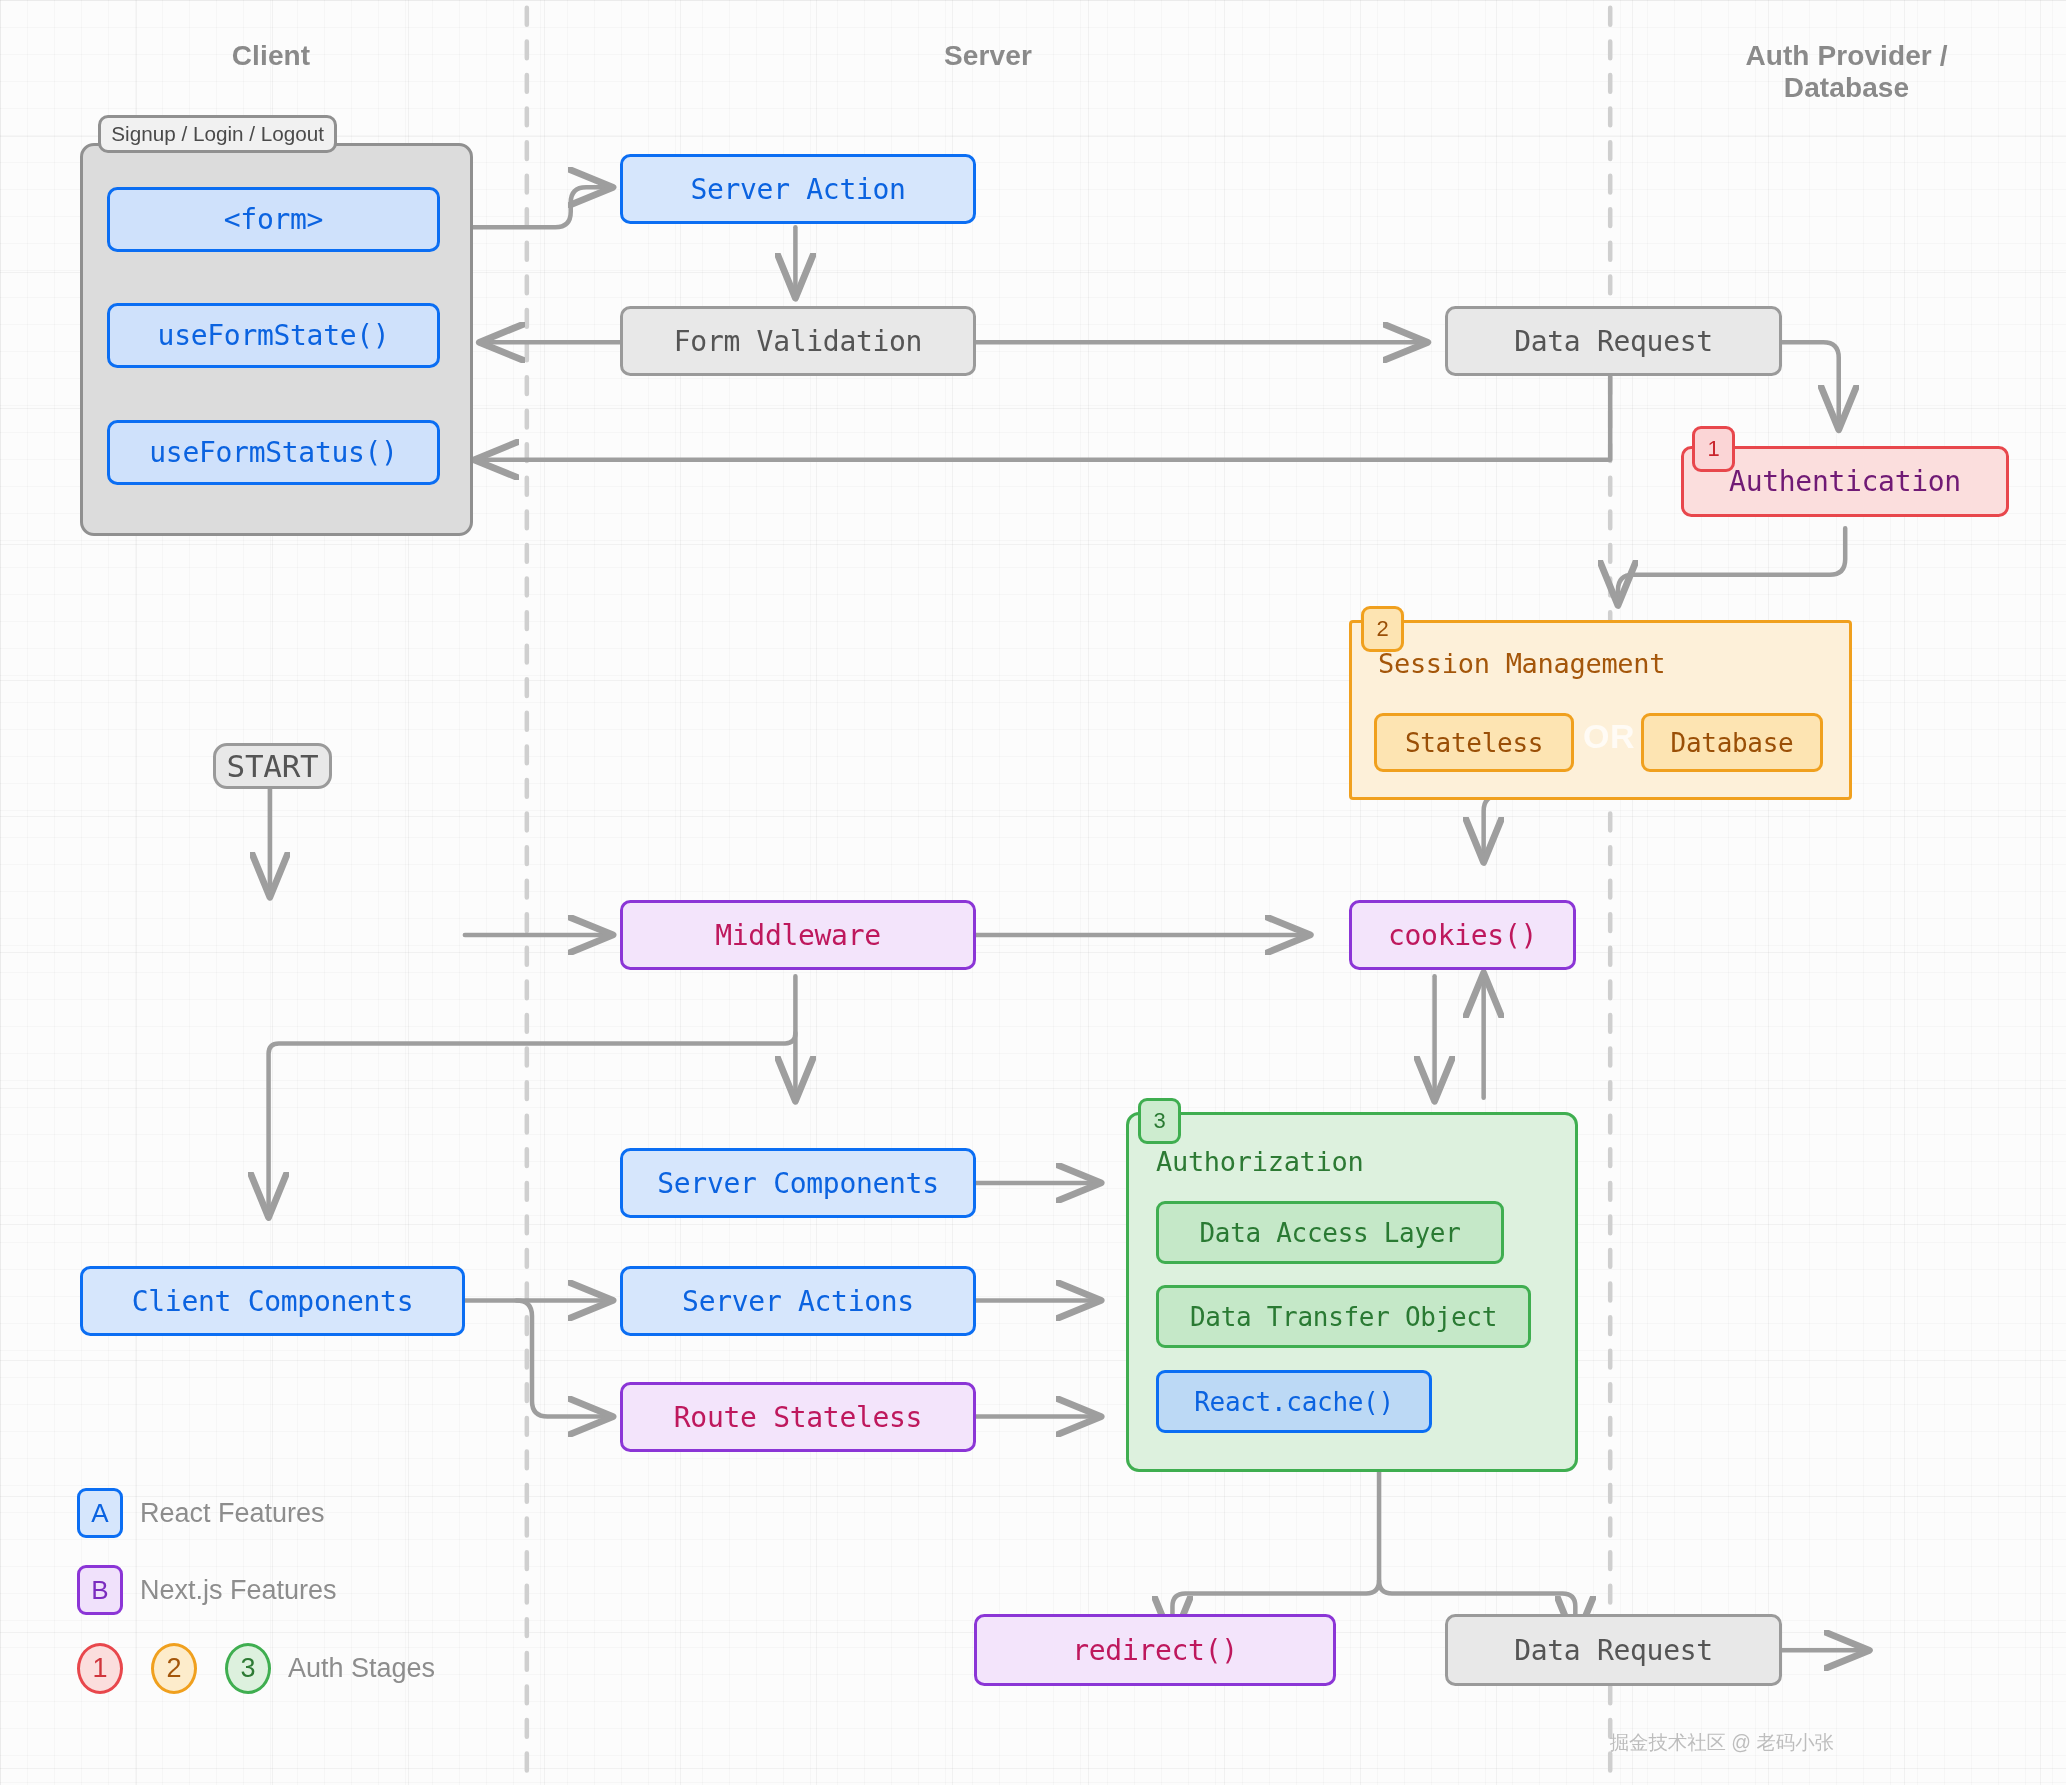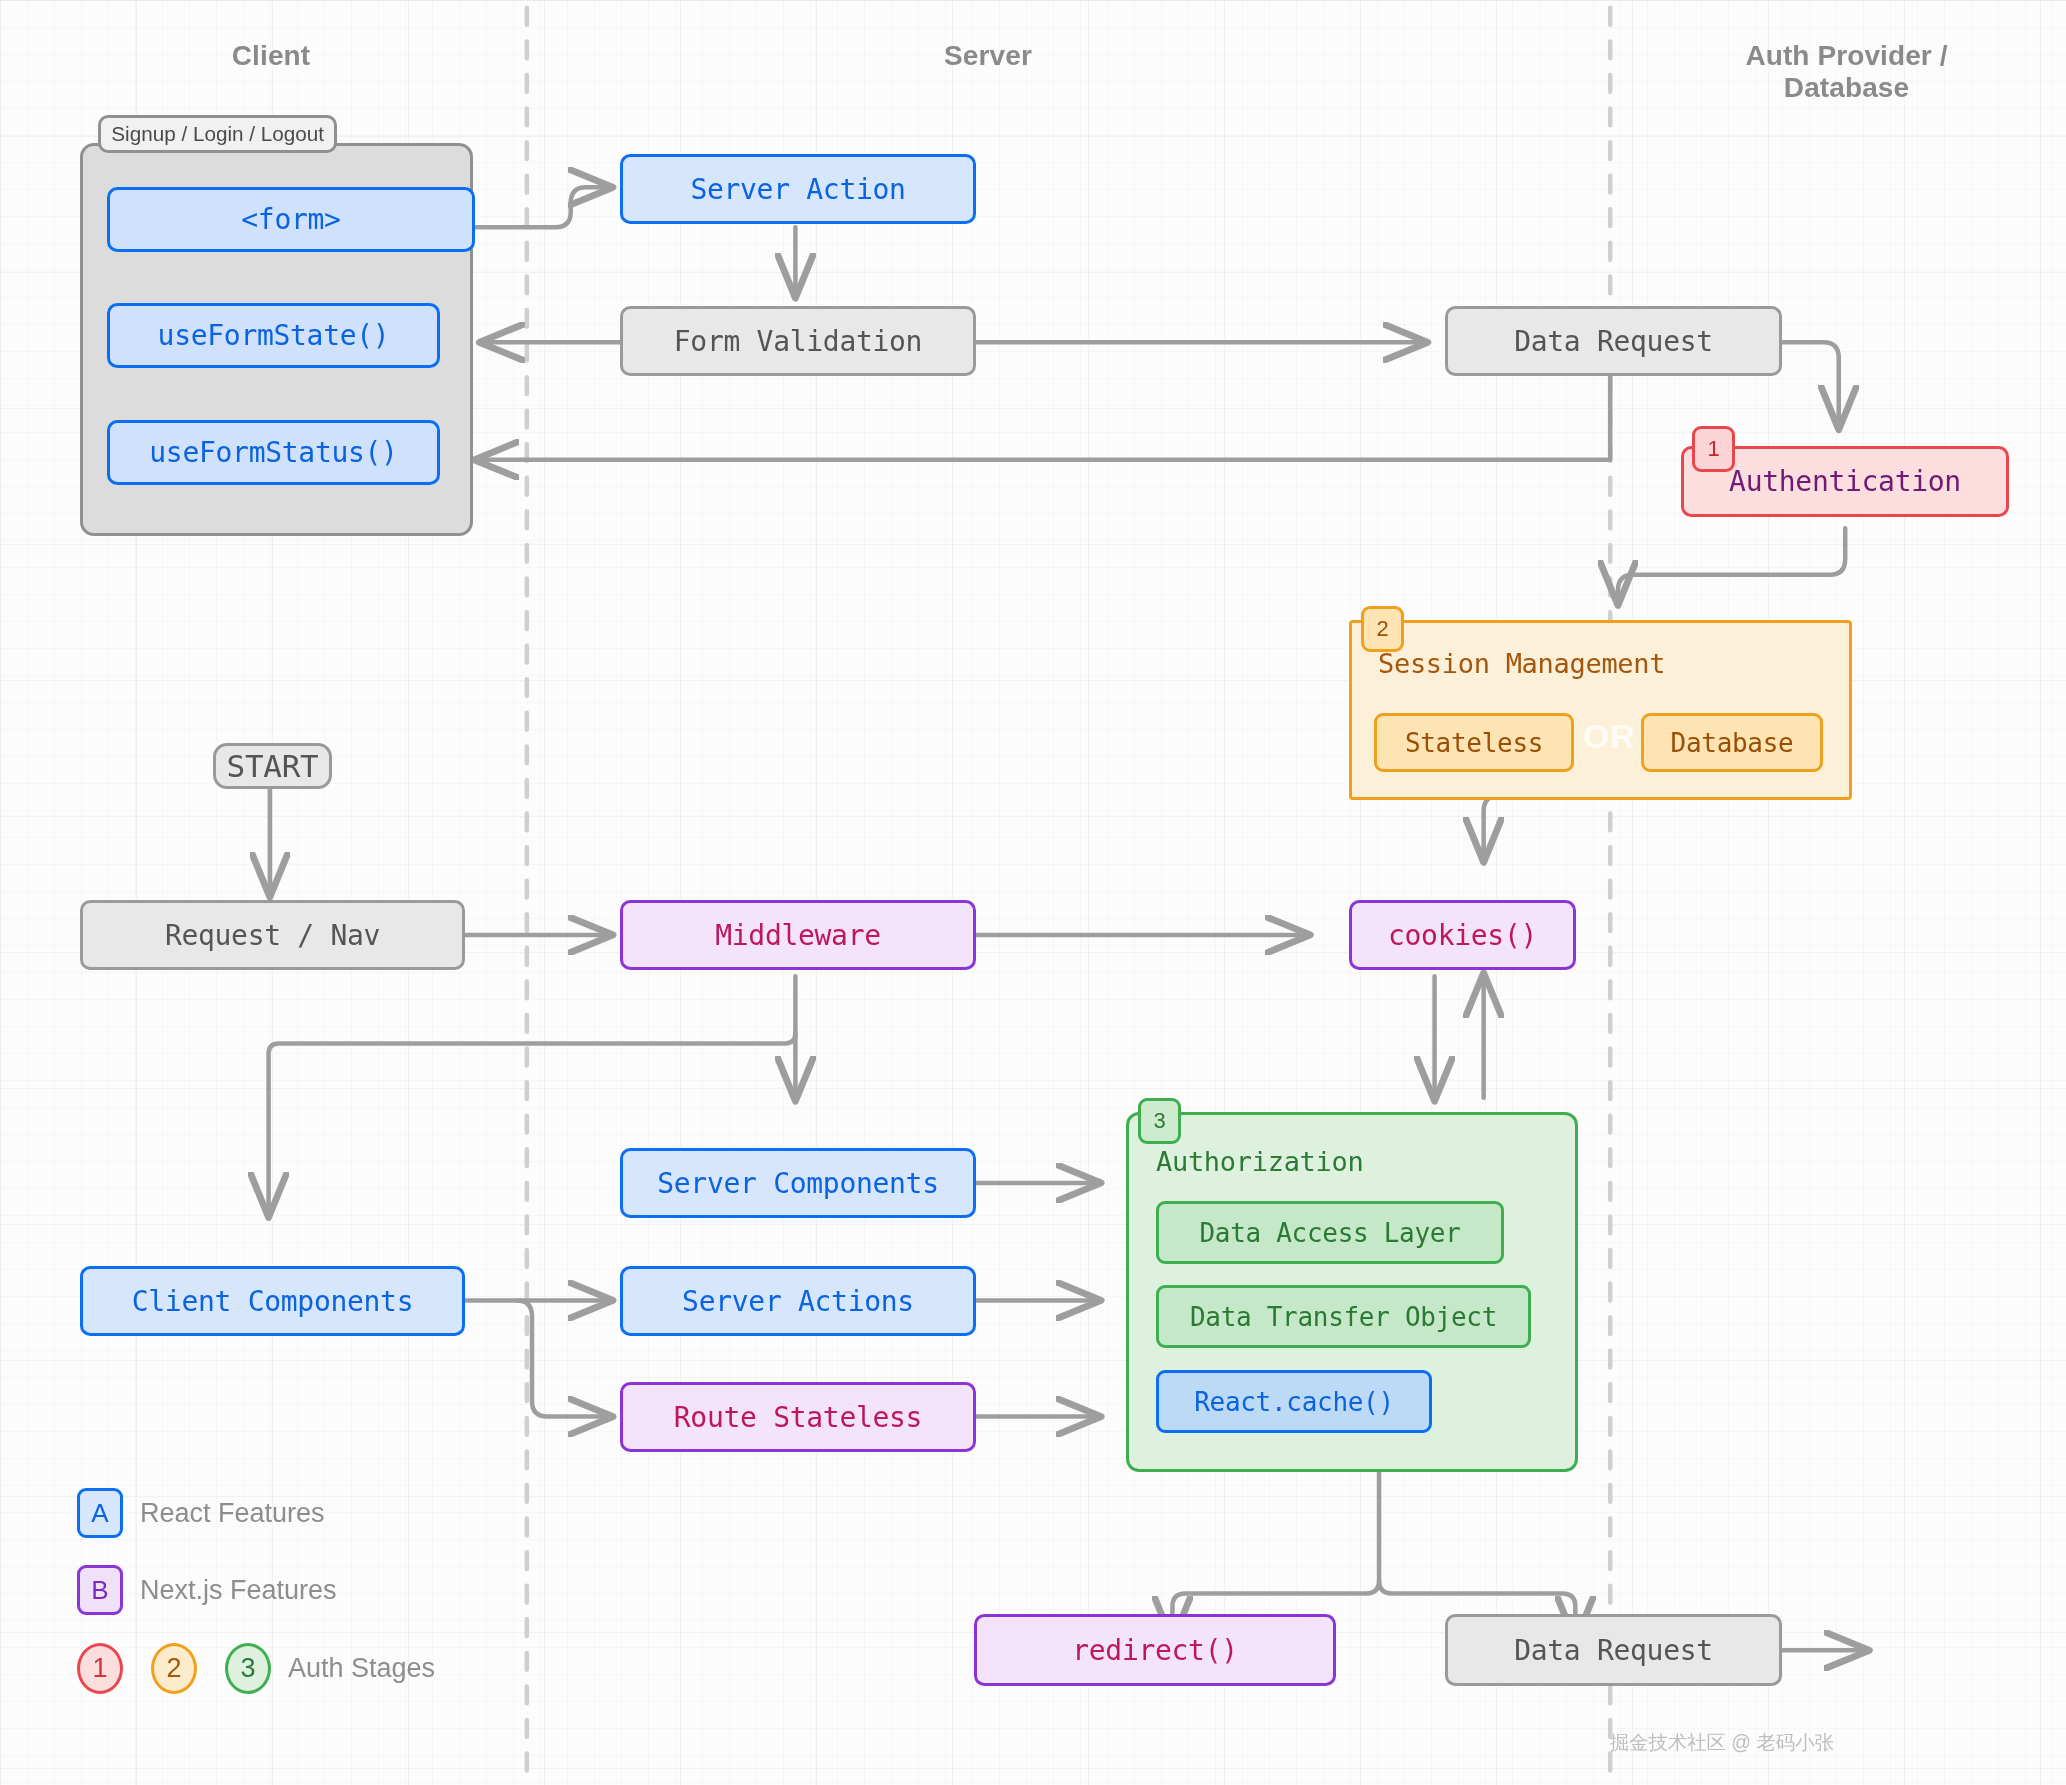--- a/index.html
+++ b/index.html
@@ -187,21 +187,21 @@
   </svg>
 
   <div class="lane-title" style="left:142px;top:40px;width:258px;">Client</div>
   <div class="lane-title" style="left:859px;top:40px;width:258px;">Server</div>
   <div class="lane-title" style="left:1711px;top:40px;width:271px;">Auth Provider /
 Database</div>
 
   <div class="grp-client" style="left:80px;top:143px;width:387px;height:387px;"></div>
   <div class="grp-client-label" style="left:98px;top:115px;">Signup / Login / Logout</div>
 
-  <div class="node blue" style="left:107px;top:187px;width:368px;height:65px;font-size:28px;">&lt;form&gt;</div>
+  <div class="node blue" style="left:107px;top:187px;width:333px;height:65px;font-size:28px;">&lt;form&gt;</div>
   <div class="node blue" style="left:107px;top:303px;width:333px;height:65px;font-size:28px;">useFormState()</div>
   <div class="node blue" style="left:107px;top:420px;width:333px;height:65px;font-size:28px;">useFormStatus()</div>
 
   <div class="node blue-lt" style="left:620px;top:154px;width:356px;height:70px;font-size:28px;">Server Action</div>
   <div class="node gray" style="left:620px;top:306px;width:356px;height:70px;font-size:28px;">Form Validation</div>
 
   <div class="node gray" style="left:1445px;top:306px;width:337px;height:70px;font-size:28px;">Data Request</div>
 
   <div class="node red" style="left:1681px;top:446px;width:328px;height:71px;font-size:28px;">Authentication</div>
   <div class="stage-badge sb-red" style="left:1692px;top:426px;">1</div>
@@ -209,21 +209,20 @@
   <div class="grp-session" style="left:1349px;top:620px;width:497px;height:174px;">
     <div class="ghead">Session Management</div>
   </div>
   <div class="stage-badge sb-amber" style="left:1361px;top:606px;">2</div>
   <div class="chip-amber" style="left:1374px;top:713px;width:194px;height:53px;">Stateless</div>
   <div class="or-text" style="left:1583px;top:717px;">OR</div>
   <div class="chip-amber" style="left:1641px;top:713px;width:176px;height:53px;">Database</div>
 
   <div class="node gray" style="left:213px;top:743px;width:119px;height:46px;font-size:31px;border-radius:14px;">START</div>
 
-  <div class="node gray" style="left:80px;top:900px;width:385px;height:70px;font-size:28px;">Request / Nav</div>
 
   <div class="node purple" style="left:620px;top:900px;width:356px;height:70px;font-size:28px;">Middleware</div>
 
   <div class="node purple" style="left:1349px;top:900px;width:227px;height:70px;font-size:28px;">cookies()</div>
 
   <div class="node blue-lt" style="left:620px;top:1148px;width:356px;height:70px;font-size:28px;">Server Components</div>
 
   <div class="node blue-lt" style="left:80px;top:1266px;width:385px;height:70px;font-size:28px;">Client Components</div>
   <div class="node blue-lt" style="left:620px;top:1266px;width:356px;height:70px;font-size:28px;">Server Actions</div>
 

